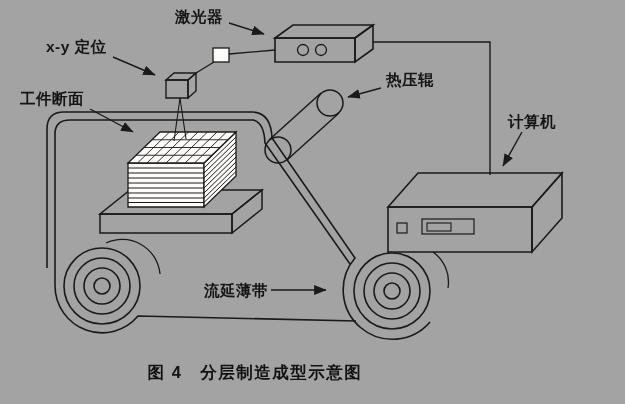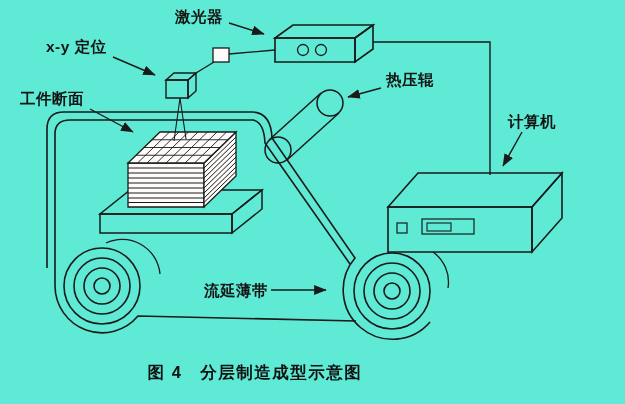--- a/index.html
+++ b/index.html
@@ -1,18 +1,18 @@
 <!DOCTYPE html>
 <html lang="zh"><head>
 <meta charset="utf-8">
 <style>
   html,body{margin:0;padding:0;background:#ffffff;}
   .page{
     width:625px;height:404px;position:relative;
-    background:#5eead4;overflow:hidden;
+    background:#a3a3a3;overflow:hidden;
     font-family:"Liberation Sans", sans-serif;
   }
   svg{display:block;}
   .lbl{
     font-family:"Liberation Sans", sans-serif;
     font-size:15.5px;font-weight:600;fill:#151515;letter-spacing:0.5px;
   }
   .caption{
     font-family:"Liberation Sans", sans-serif;
     font-size:16.5px;font-weight:700;fill:#111;letter-spacing:1.5px;

